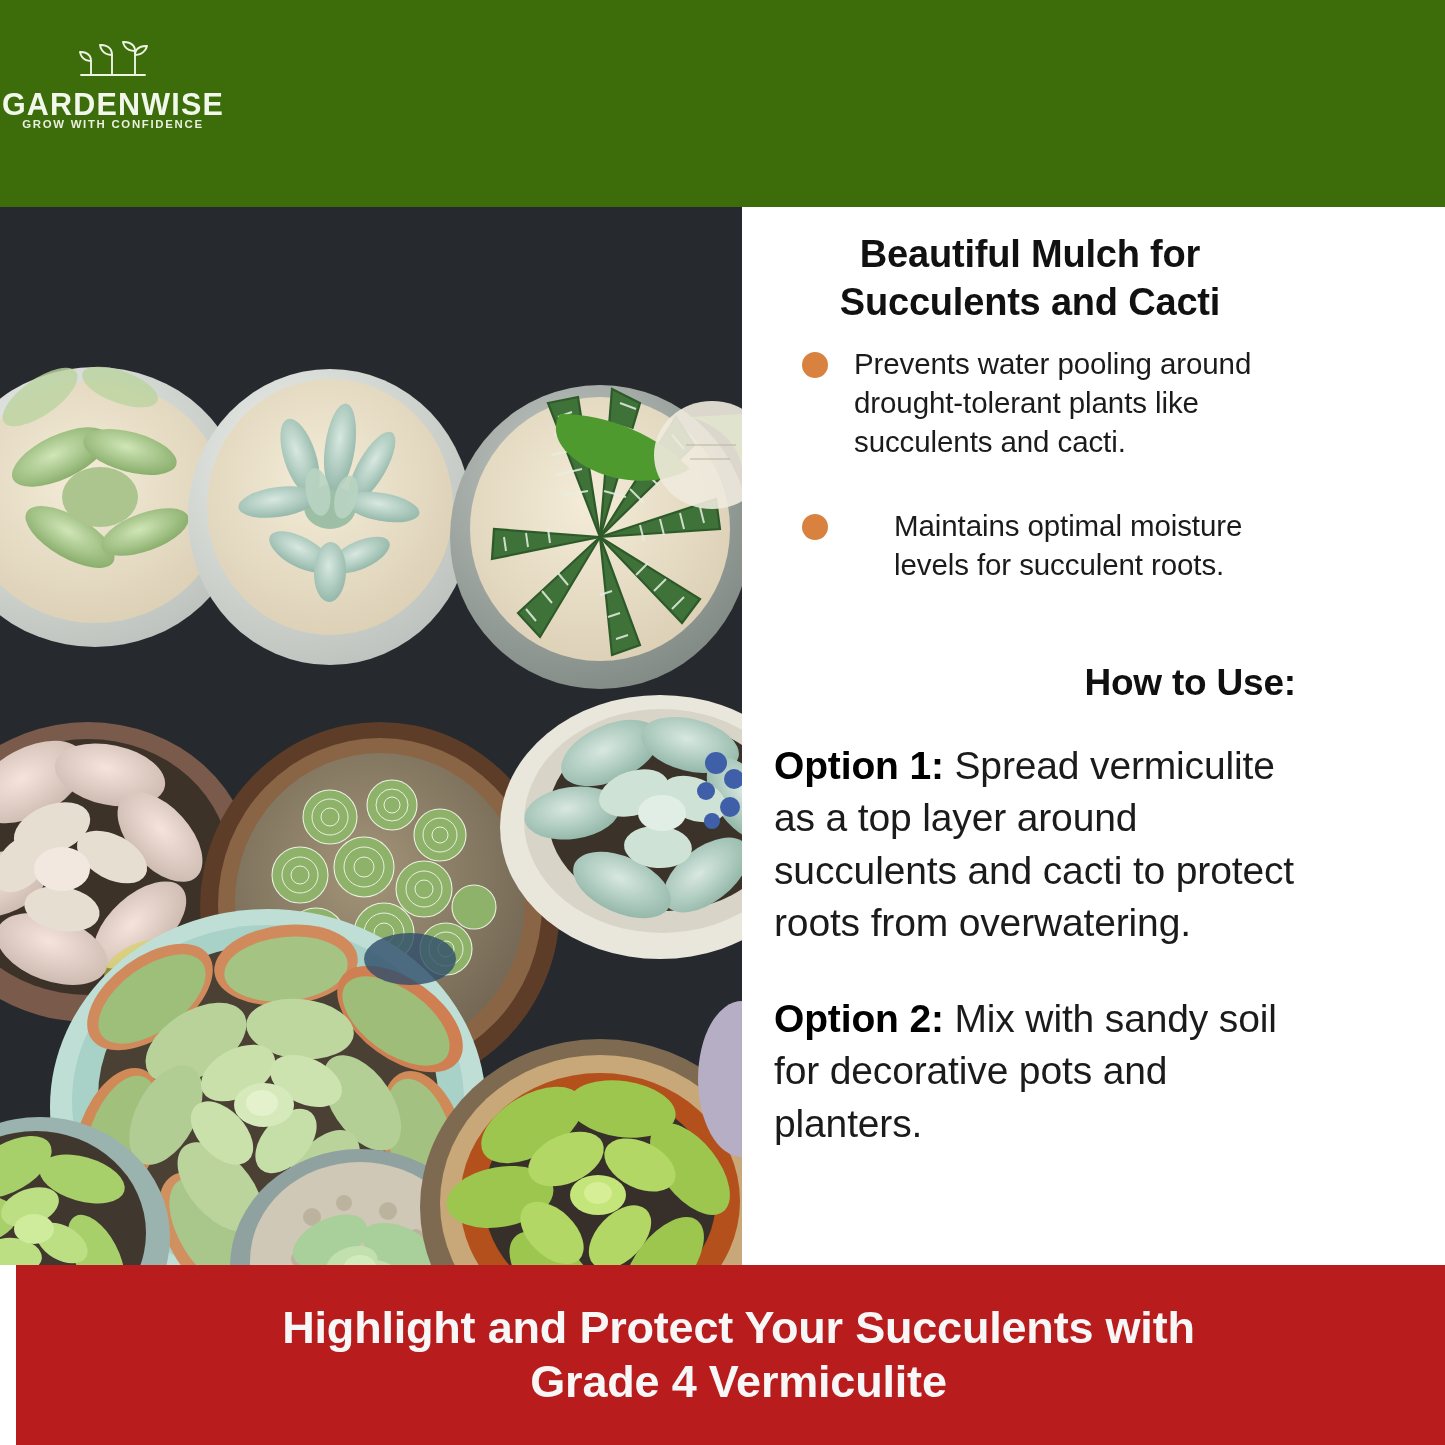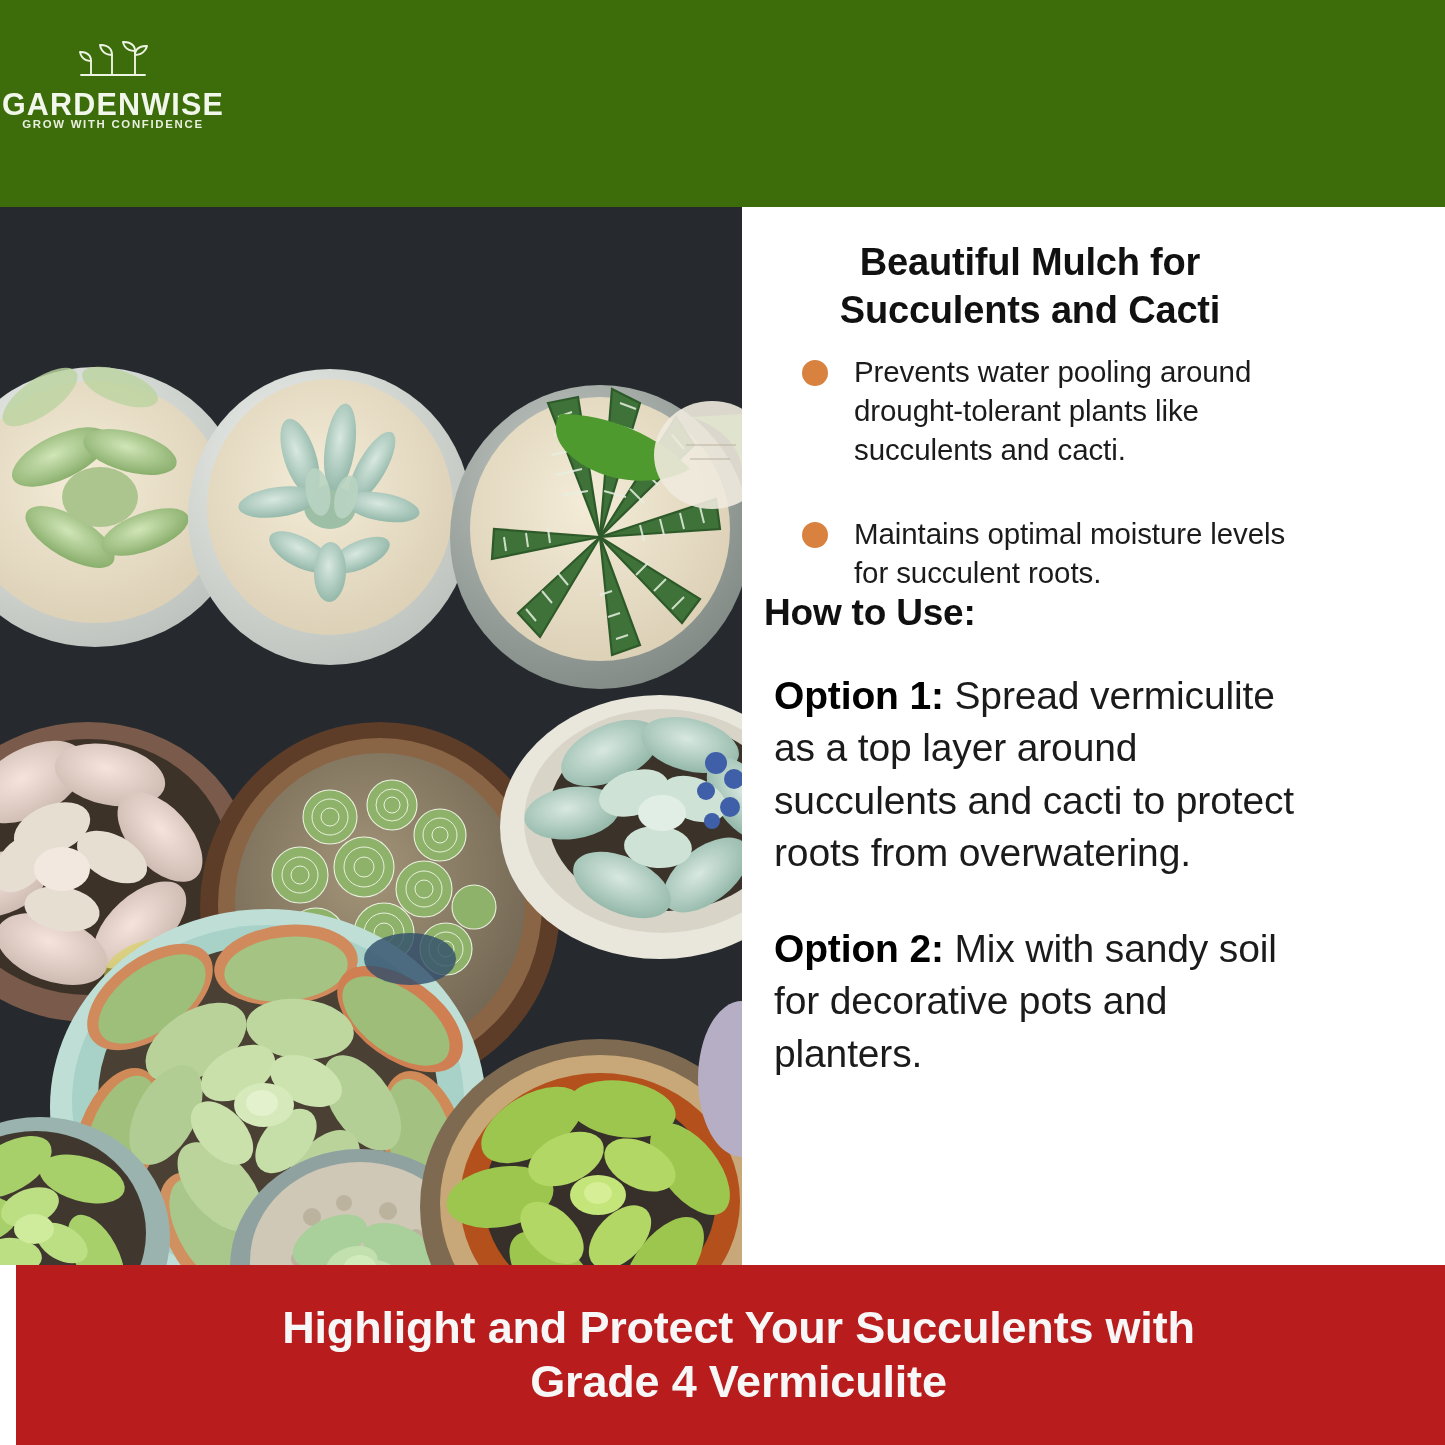--- a/index.html
+++ b/index.html
@@ -89,65 +89,66 @@
     width: 742px;
     height: 1058px;
     overflow: hidden;
     background: #23262a;
   }
   .photo-canvas { position: absolute; inset: 0; }
 
   
   .panel {
     position: absolute;
-    left: 742px; top: 215px;
+    left: 742px; top: 207px;
     width: 576px;
     height: 1058px;
     background: #ffffff;
     padding: 18px 22px 0 22px;
   }
 
   .panel-heading {
     text-align: center;
     color: #111111;
     font-size: 38px;
     font-weight: 700;
     line-height: 1.25;
     letter-spacing: -0.2px;
     padding: 6px 26px 0 26px;
   }
 
   .bullets { margin-top: 18px; padding-left: 38px; padding-right: 8px; }
 
   .bullet-row { display: flex; align-items: flex-start; margin-bottom: 44px; }
-  .bullet-row:last-child { margin-bottom: 0; }
+  .bullet-row:last-child { margin-bottom: 0; gap: 40px; }
 
   .bullet-dot {
     flex: 0 0 auto;
     width: 26px; height: 26px;
     border-radius: 50%;
     background: #d9823f;
     margin-top: 8px;
     margin-right: 26px;
   }
 
   .bullet-text {
     color: #1b1b1b;
     font-size: 29.5px;
     font-weight: 400;
     line-height: 1.33;
     letter-spacing: -0.1px;
   }
 
   .how-heading {
-    text-align: left;
+    text-align: right;
     color: #101010;
     font-size: 37px;
     font-weight: 700;
     letter-spacing: -0.2px;
+    margin-top: 78px;
   }
 
   .option-block {
     color: #1b1b1b;
     font-size: 39px;
     font-weight: 400;
     line-height: 1.34;
     letter-spacing: -0.15px;
     margin-top: 36px;
     padding-left: 10px;

